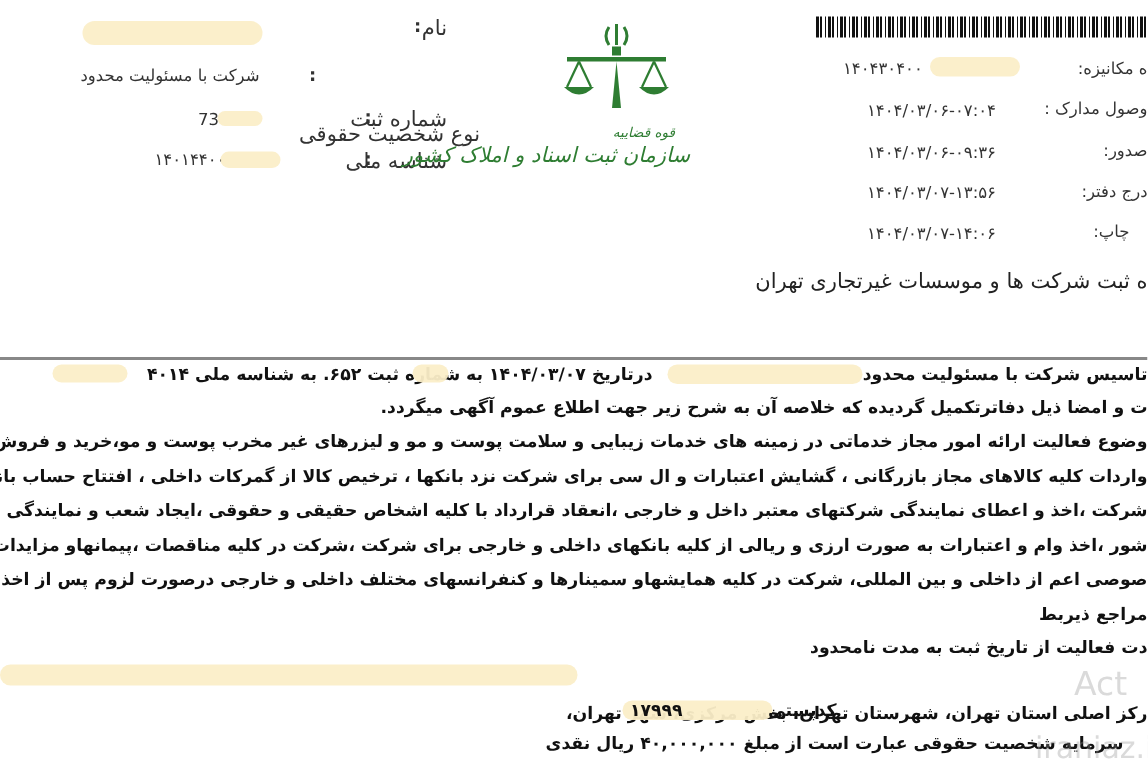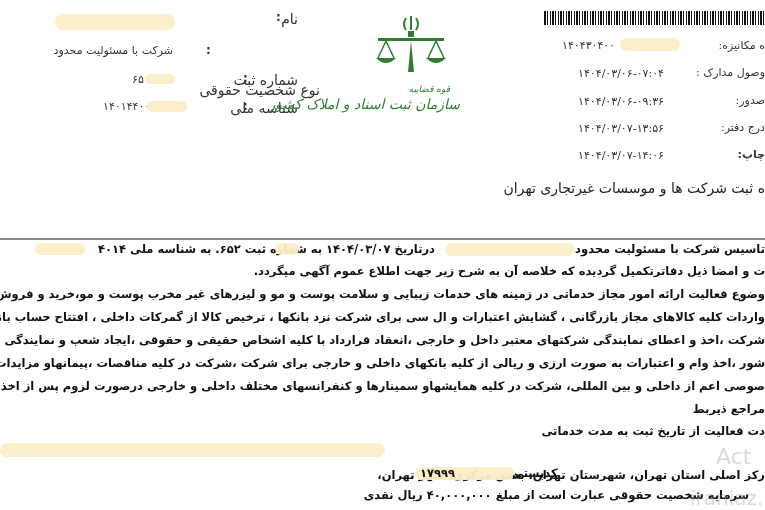--- a/index.html
+++ b/index.html
@@ -41,21 +41,21 @@
   <span class="abs info-label rtl" style="right:467px; top:11px;">نام</span>
   <span class="abs info-colon" style="left:276px; top:10px;">:</span>
   <div class="redact" style="left:55px; top:14px; width:120px; height:16px;"></div>
 
   <span class="abs info-label rtl" style="right:445px; top:44px;margin-top:38px;">نوع شخصیت حقوقی</span>
   <span class="abs info-colon" style="left:206px; top:43px;">:</span>
   <span class="abs info-value rtl" style="right:592px; top:44px;">شرکت با مسئولیت محدود</span>
 
   <span class="abs info-label rtl" style="right:467px; top:72px;text-align:center;">شماره ثبت</span>
   <span class="abs info-colon" style="left:243px; top:71px;">:</span>
-  <span class="abs info-value" style="left:132px; top:73px;">۶۵</span>
+  <span class="abs info-value" style="left:132px; top:73px;">73</span>
   <div class="redact" style="left:145px; top:74px; width:30px; height:10px;"></div>
 
   <span class="abs info-label rtl" style="right:467px; top:100px;">شناسه ملی</span>
   <span class="abs info-colon" style="left:243px; top:99px;">:</span>
   <span class="abs info-value" style="left:103px; top:100px;">۱۴۰۱۴۴۰۰</span>
   <div class="redact" style="left:147px; top:101px; width:40px; height:11px;"></div>
 </div>
 
 <div class="logo">
   <svg width="90" height="70" viewBox="0 0 90 70">
@@ -89,21 +89,21 @@
 
   <span class="abs meta-label rtl" style="right:0px; top:66px;">وصول مدارک :</span>
   <span class="abs meta-value" style="left:578px; top:67px;">۱۴۰۴/۰۳/۰۶-۰۷:۰۴</span>
 
   <span class="abs meta-label rtl" style="right:0px; top:94px;">صدور:</span>
   <span class="abs meta-value" style="left:578px; top:95px;">۱۴۰۴/۰۳/۰۶-۰۹:۳۶</span>
 
   <span class="abs meta-label rtl" style="right:0px; top:121px;">درج دفتر:</span>
   <span class="abs meta-value" style="left:578px; top:122px;">۱۴۰۴/۰۳/۰۷-۱۳:۵۶</span>
 
-  <span class="abs meta-label rtl" style="right:0px; top:148px;font-weight:bold;">چاپ:</span>
+  <span class="abs meta-label rtl" style="right:12px; top:148px;">چاپ:</span>
   <span class="abs meta-value" style="left:578px; top:149px;">۱۴۰۴/۰۳/۰۷-۱۴:۰۶</span>
 </div>
 
 <div class="abs subtitle rtl" style="right:0px; top:180px;">ه ثبت شرکت ها و موسسات غیرتجاری تهران</div>
 
 <div class="divider"></div>
 
 <div>
   <div class="abs body-line" style="right:0px; top:242px;">تاسیس شرکت با مسئولیت محدود</div>
   <div class="redact" style="left:445px; top:243px; width:130px; height:13px;"></div>
@@ -111,21 +111,21 @@
   <div class="redact" style="left:35px; top:243px; width:50px; height:12px;"></div>
   <div class="redact" style="left:275px; top:243px; width:24px; height:12px;"></div>
 
   <div class="abs body-line" style="right:0px; top:264px;margin-left:12px;">ت و امضا ذیل دفاترتکمیل گردیده که خلاصه آن به شرح زیر جهت اطلاع عموم آگهی میگردد.</div>
   <div class="abs body-line" style="right:0px; top:287px;">وضوع فعالیت ارائه امور مجاز خدماتی در زمینه های خدمات زیبایی و سلامت پوست و مو و لیزرهای غیر مخرب پوست و مو،خرید و فروش و صادرات</div>
   <div class="abs body-line" style="right:0px; top:310px;">واردات کلیه کالاهای مجاز بازرگانی ، گشایش اعتبارات و ال سی برای شرکت نزد بانکها ، ترخیص کالا از گمرکات داخلی ، افتتاح حساب بانکی برای</div>
   <div class="abs body-line" style="right:0px; top:333px;">شرکت ،اخذ و اعطای نمایندگی شرکتهای معتبر داخل و خارجی ،انعقاد قرارداد با کلیه اشخاص حقیقی و حقوقی ،ایجاد شعب و نمایندگی در داخل و خارج</div>
   <div class="abs body-line" style="right:0px; top:356px;">شور ،اخذ وام و اعتبارات به صورت ارزی و ریالی از کلیه بانکهای داخلی و خارجی برای شرکت ،شرکت در کلیه مناقصات ،پیمانهاو مزایدات دولتی</div>
   <div class="abs body-line" style="right:0px; top:379px;">صوصی اعم از داخلی و بین المللی، شرکت در کلیه همایشهاو سمینارها و کنفرانسهای مختلف داخلی و خارجی درصورت لزوم پس از اخذ مجوزهای لاز</div>
   <div class="abs body-line" style="right:0px; top:402px;">مراجع ذیربط</div>
-  <div class="abs body-line" style="right:0px; top:424px;">دت فعالیت از تاریخ ثبت به مدت خدماتی</div>
+  <div class="abs body-line" style="right:0px; top:424px;">دت فعالیت از تاریخ ثبت به مدت نامحدود</div>
 
   <div class="redact" style="left:0px; top:443px; width:385px; height:14px;"></div>
   <div class="abs body-line" style="right:0px; top:468px;">رکز اصلی استان تهران، شهرستان تهران، بخش مرکزی، شهر تهران،</div>
 
   <div class="redact" style="left:415px; top:467px; width:100px; height:13px;"></div>
   <div class="abs body-line" style="left:512px; top:466px;">کدپستی</div>
   <div class="abs body-line" style="left:420px; top:466px;">۱۷۹۹۹</div>
 
   <div class="abs body-line" style="right:16px; top:488px;">سرمایه شخصیت حقوقی عبارت است از مبلغ ۴۰,۰۰۰,۰۰۰ ریال نقدی</div>
 </div>

